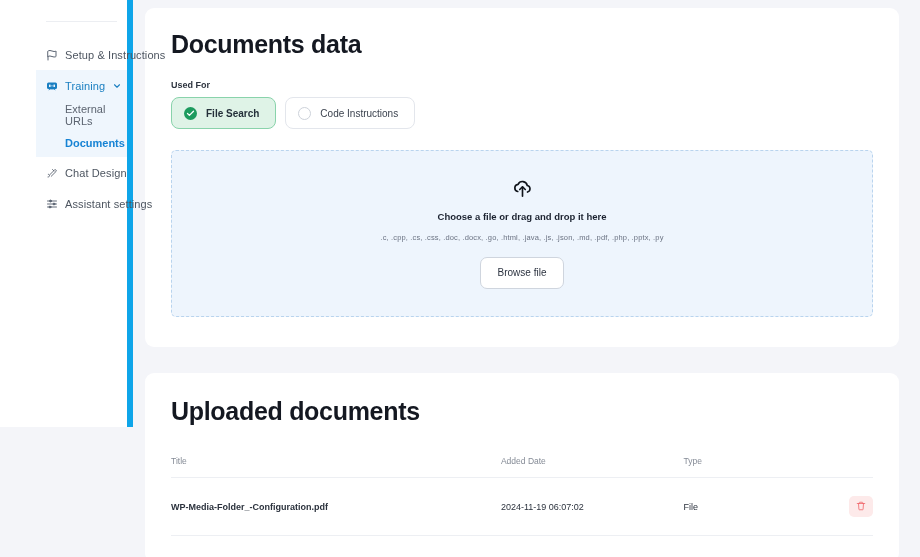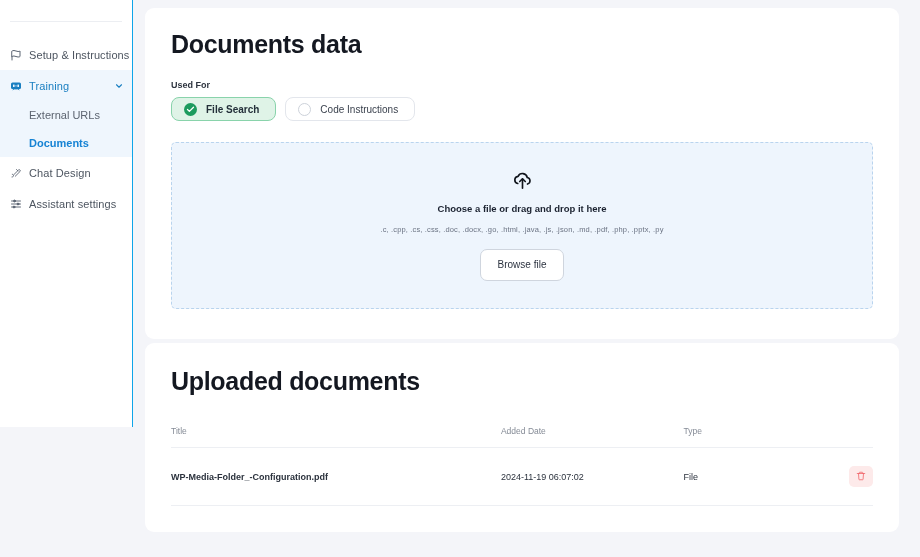--- a/index.html
+++ b/index.html
@@ -8,24 +8,25 @@
     font-family: "Liberation Sans", sans-serif;
     background: #f4f5f9;
     overflow: hidden;
   }
   #app { display: flex; width: 920px; height: 557px; }
 
   
   .sidebar {
     width: 133px; height: 427px;
     background: #ffffff;
-    border-right: 1px solid #0ea5e9;
+    border-right: 6px solid #0ea5e9;
     flex: 0 0 133px;
     position: relative;
     padding-top: 0;
+    padding-left: 36px;
   }
   .sidebar-divider {
     height: 1px; background: #eceef2;
     margin: 21px 10px 0 10px;
   }
   .nav { margin-top: 17px; }
   .nav-item {
     display: flex; align-items: center;
     height: 31px;
     padding: 0 8px 0 9px;
@@ -57,21 +58,21 @@
     cursor: pointer;
   }
   .subnav-item.active { color: #1683d4; font-weight: 700; }
 
   
   .main {
     flex: 1 1 auto;
     height: 557px;
     padding: 8px 21px 0 12px;
     display: flex; flex-direction: column;
-    gap: 4px;
+    gap: 26px;
     overflow: hidden;
     align-items: flex-end;
   }
   .card {
     background: #ffffff;
     border-radius: 9px;
     width: 100%;
   }
   .card-top { padding: 22px 26px 30px 26px; }
 
@@ -92,21 +93,21 @@
   .field-label {
     font-size: 9px;
     color: #2e343f;
     font-weight: 600;
     margin-bottom: 7px;
   }
 
   .choice-row { display: flex; gap: 9px; margin-bottom: 21px; }
   .choice {
     display: flex; align-items: center; gap: 9px;
-    height: 24px;
+    height: 32px;
     padding: 0 16px 0 12px;
     border-radius: 8px;
     border: 1.4px solid #e3e6ec;
     background: #ffffff;
     font-size: 10px;
     color: #3b424e;
     cursor: pointer;
     min-width: 96px;
   }
   .choice.selected {

